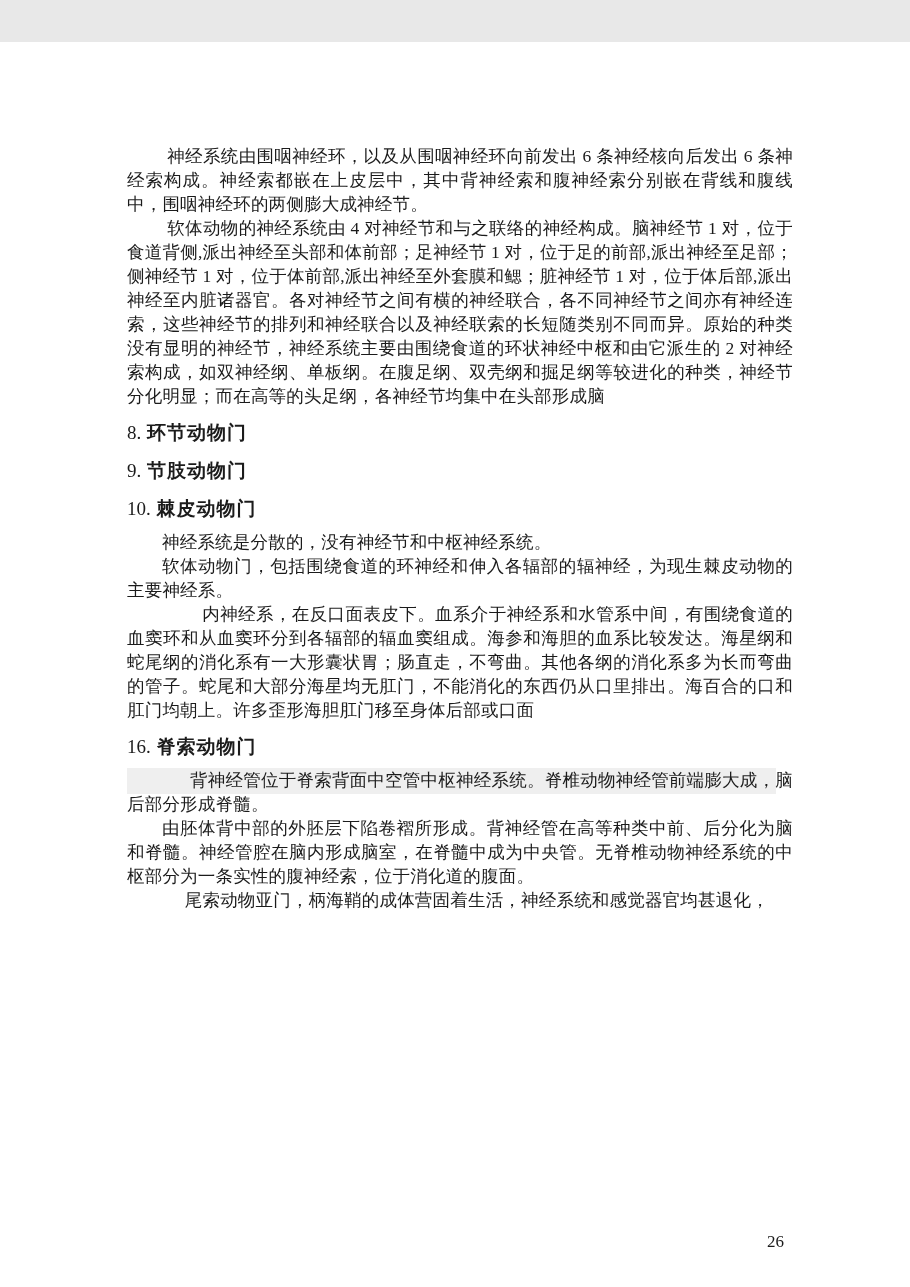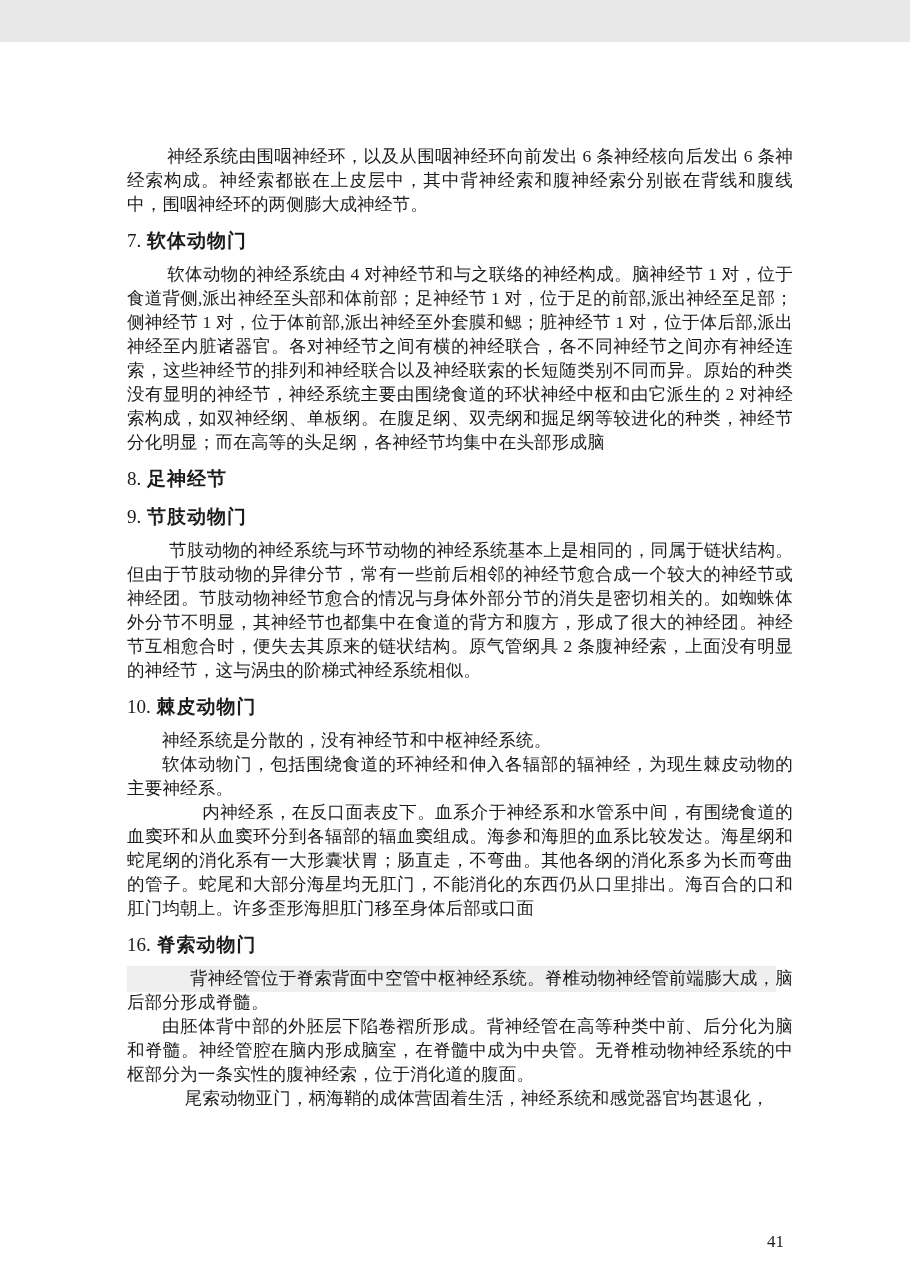--- a/index.html
+++ b/index.html
@@ -73,44 +73,40 @@
   }
 </style>
 </head>
 <body>
 
 <div class="sheet">
   <div class="text-column">
 
     <p class="ind-2-3">神经系统由围咽神经环，以及从围咽神经环向前发出 6 条神经核向后发出 6 条神经索构成。神经索都嵌在上皮层中，其中背神经索和腹神经索分别嵌在背线和腹线中，围咽神经环的两侧膨大成神经节。</p>
 
-    <h2 class="section-heading">
-      <span class="sec-num">7.</span><span class="sec-title">软体动物门</span>
-    </h2>
     <p class="ind-2-3">软体动物的神经系统由 4 对神经节和与之联络的神经构成。脑神经节 1 对，位于食道背侧,派出神经至头部和体前部；足神经节 1 对，位于足的前部,派出神经至足部；侧神经节 1 对，位于体前部,派出神经至外套膜和鳃；脏神经节 1 对，位于体后部,派出神经至内脏诸器官。各对神经节之间有横的神经联合，各不同神经节之间亦有神经连索，这些神经节的排列和神经联合以及神经联索的长短随类别不同而异。原始的种类没有显明的神经节，神经系统主要由围绕食道的环状神经中枢和由它派生的 2 对神经索构成，如双神经纲、单板纲。在腹足纲、双壳纲和掘足纲等较进化的种类，神经节分化明显；而在高等的头足纲，各神经节均集中在头部形成脑</p>
 
     <h2 class="section-heading">
-      <span class="sec-num">8.</span><span class="sec-title">足神经节</span>
+      <span class="sec-num">8.</span><span class="sec-title">环节动物门</span>
     </h2>
 
     <h2 class="section-heading">
       <span class="sec-num">9.</span><span class="sec-title">节肢动物门</span>
     </h2>
-    <p class="ind-2-4">节肢动物的神经系统与环节动物的神经系统基本上是相同的，同属于链状结构。但由于节肢动物的异律分节，常有一些前后相邻的神经节愈合成一个较大的神经节或神经团。节肢动物神经节愈合的情况与身体外部分节的消失是密切相关的。如蜘蛛体外分节不明显，其神经节也都集中在食道的背方和腹方，形成了很大的神经团。神经节互相愈合时，便失去其原来的链状结构。原气管纲具 2 条腹神经索，上面没有明显的神经节，这与涡虫的阶梯式神经系统相似。</p>
 
     <h2 class="section-heading">
       <span class="sec-num">10.</span><span class="sec-title">棘皮动物门</span>
     </h2>
     <p class="ind-2">神经系统是分散的，没有神经节和中枢神经系统。</p>
     <p class="ind-2">软体动物门，包括围绕食道的环神经和伸入各辐部的辐神经，为现生棘皮动物的主要神经系。</p>
     <p class="ind-4-3">内神经系，在反口面表皮下。血系介于神经系和水管系中间，有围绕食道的血窦环和从血窦环分到各辐部的辐血窦组成。海参和海胆的血系比较发达。海星纲和蛇尾纲的消化系有一大形囊状胃；肠直走，不弯曲。其他各纲的消化系多为长而弯曲的管子。蛇尾和大部分海星均无肛门，不能消化的东西仍从口里排出。海百合的口和肛门均朝上。许多歪形海胆肛门移至身体后部或口面</p>
 
     <h2 class="section-heading">
       <span class="sec-num">16.</span><span class="sec-title">脊索动物门</span>
     </h2>
     <p class="ind-3-6 highlight-first-line">背神经管位于脊索背面中空管中枢神经系统。脊椎动物神经管前端膨大成，脑后部分形成脊髓。</p>
     <p class="ind-2">由胚体背中部的外胚层下陷卷褶所形成。背神经管在高等种类中前、后分化为脑和脊髓。神经管腔在脑内形成脑室，在脊髓中成为中央管。无脊椎动物神经系统的中枢部分为一条实性的腹神经索，位于消化道的腹面。</p>
     <p class="ind-3-3">尾索动物亚门，柄海鞘的成体营固着生活，神经系统和感觉器官均甚退化，</p>
 
   </div>
 
-  <div class="page-number">41</div>
+  <div class="page-number">26</div>
 </div>
 
 </body></html>

